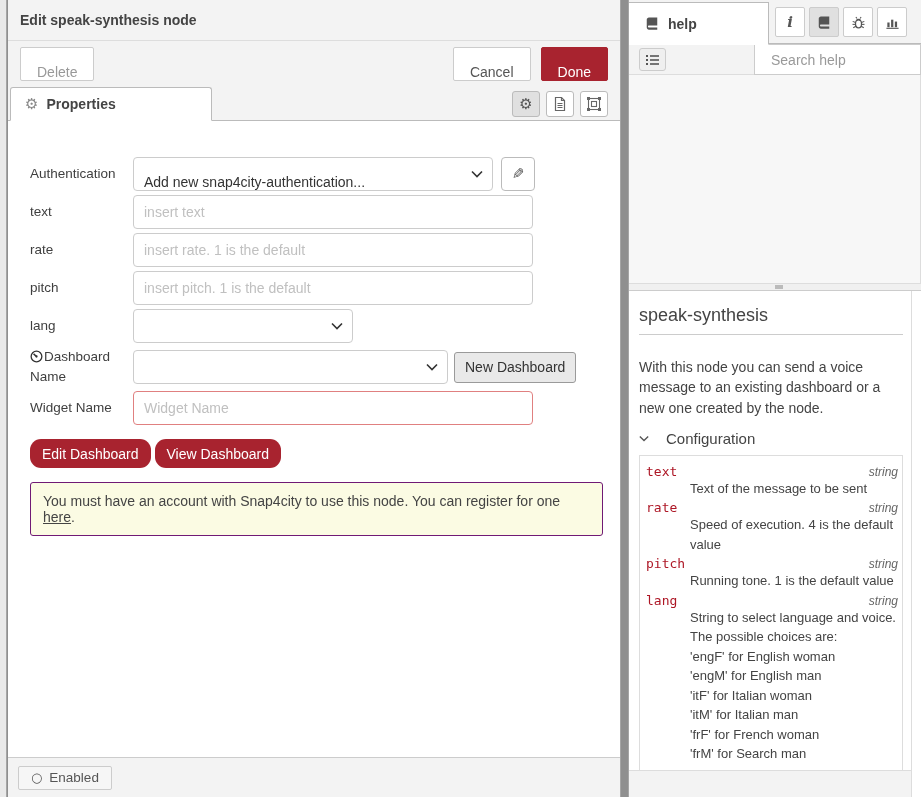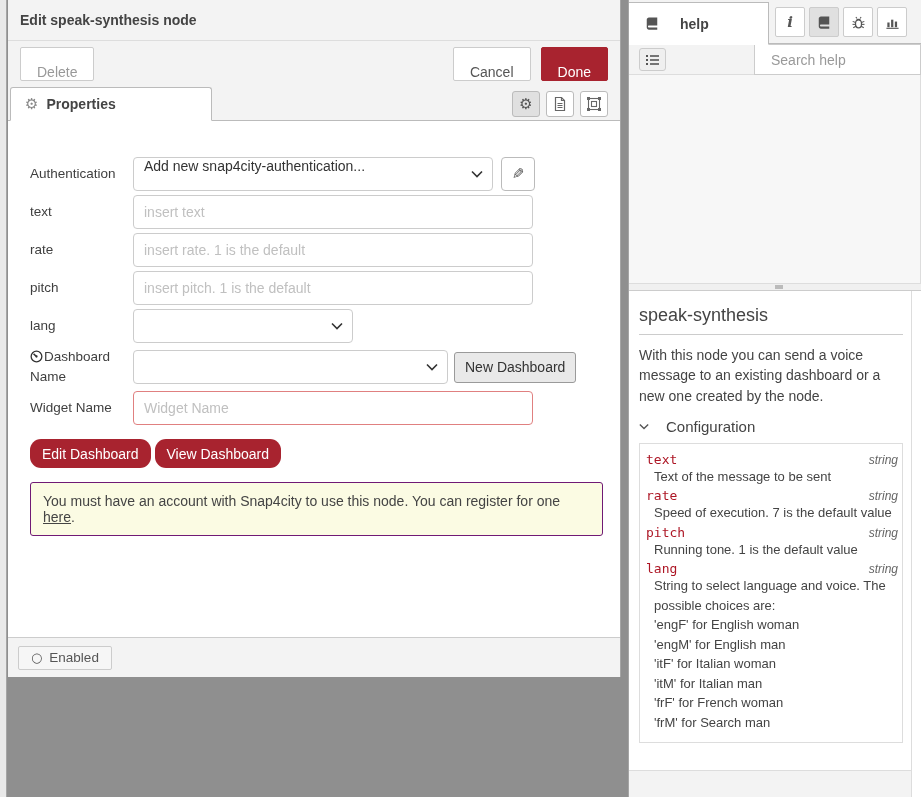--- a/index.html
+++ b/index.html
@@ -3,21 +3,21 @@
 <meta charset="utf-8">
 <style>
   * { margin:0; padding:0; box-sizing:border-box; }
   html,body { width:921px; height:797px; overflow:hidden; }
   body { background:#8f8f8f; font-family:"Liberation Sans", sans-serif; font-size:14px; color:#444; position:relative; }
 
   
   .left-strip { position:absolute; left:0; top:0; width:7px; height:797px; background:#e9e9e9; border-right:1px solid #a5a5a5; }
 
   
-  .edit-tray { position:absolute; left:8px; top:0; width:613px; height:677px; background:#fff; border-right:1px solid #a5a5a5; display:flex; flex-direction:column; }
+  .edit-tray { position:absolute; left:8px; top:0; width:613px; height:797px; background:#fff; border-right:1px solid #a5a5a5; display:flex; flex-direction:column; }
   .tray-header { height:41px; background:#f3f3f3; border-bottom:1px solid #ddd; display:flex; align-items:center; padding-left:12px; font-weight:bold; font-size:14px; color:#444; }
   .tray-toolbar { height:46px; background:#f3f3f3; display:flex; align-items:center; padding:0 12px; gap:10px; }
   .btn { font-family:"Liberation Sans",sans-serif; font-size:14px; height:32px; padding:16px 16px; background:#fff; border:1px solid #ccc; border-radius:2px; cursor:pointer; }
   .btn.delete { color:#999; }
   .btn.cancel { color:#555; }
   .btn.primary { background:#a8232f; border-color:#a8232f; color:#fff; }
   .toolbar-spacer { flex:1; }
 
   .tab-bar { height:34px; background:#f3f3f3; border-bottom:1px solid #bbb; position:relative; display:flex; align-items:flex-end; }
   .tab { position:relative; top:1px; margin-left:2px; width:202px; height:34px; background:#fff; border:1px solid #bbb; border-bottom:1px solid #fff; border-radius:3px 3px 0 0; display:flex; align-items:center; gap:8px; padding-left:14px; font-weight:bold; color:#444; cursor:pointer; }
@@ -27,65 +27,65 @@
   .mini-btn.active { background:#e0e0e0; }
   .mini-btn .gear-glyph { font-size:15px; font-family:"DejaVu Sans", sans-serif; color:#555; }
 
   .form-area { flex:1; background:#fff; padding:36px 20px 0 22px; overflow:hidden; }
   .form-row { display:flex; align-items:center; margin-bottom:4px; }
   .form-label { width:103px; flex:none; font-size:13.5px; color:#3f3f3f; line-height:20px; }
   .ctl-input { height:34px; border:1px solid #ccc; border-radius:4px; padding:0 10px; font-size:14px; color:#333; font-family:"Liberation Sans",sans-serif; outline:none; }
   .ctl-input::placeholder { color:#c0c0c0; opacity:1; }
   .ctl-input.invalid { border-color:#e08080; }
   .w400 { width:400px; }
-  .select-box { height:34px; border:1px solid #ccc; border-radius:4px; background:#fff; display:flex; align-items:flex-start; padding:0 28px 0 10px; position:relative; color:#333; cursor:pointer; }
+  .select-box { height:34px; border:1px solid #ccc; border-radius:4px; background:#fff; display:flex; align-items:flex-end; padding:0 28px 0 10px; position:relative; color:#333; cursor:pointer; }
   .select-box .chev { position:absolute; right:9px; top:50%; transform:translateY(-50%); }
   .icon-btn-sq { width:34px; height:34px; margin-left:8px; border:1px solid #bbb; border-radius:4px; background:#fff; display:flex; align-items:center; justify-content:center; cursor:pointer; }
   .pencil-glyph { font-family:"DejaVu Sans", sans-serif; font-size:15px; color:#555; transform:scaleX(-1); display:inline-block; }
   .gauge-icon { display:inline-block; vertical-align:-2px; margin-right:1px; }
   .plain-btn { height:31px; padding:0 10px; background:#e9e9e9; border:1px solid #9a9a9a; border-radius:3px; font-size:14px; color:#333; margin-left:6px; cursor:pointer; font-family:"Liberation Sans",sans-serif; }
   .red-btn { height:29px; padding:0 12px; background:#a8232f; color:#fff; border:none; border-radius:11px; font-size:14px; cursor:pointer; font-family:"Liberation Sans",sans-serif; }
   .red-btn-row { margin-top:14px; display:flex; gap:4px; }
   .notice { margin-top:14px; width:573px; background:#fbfbe3; border:1px solid #701a75; border-radius:3px; padding:10px 12px; font-size:14px; color:#444; }
   .notice a { color:#444; text-decoration:underline; cursor:pointer; }
 
   .tray-footer { height:40px; background:#f3f3f3; border-top:1px solid #ccc; display:flex; align-items:center; padding-left:10px; }
   .enabled-btn { height:24px; display:flex; align-items:center; gap:7px; padding:0 12px; background:#f6f6f6; border:1px solid #ccc; border-radius:2px; color:#555; font-size:13.5px; cursor:pointer; font-family:"Liberation Sans",sans-serif; }
   .enabled-btn .circle { font-size:13px; font-family:"DejaVu Sans",sans-serif; }
 
   
   .help-panel { position:absolute; left:628px; top:0; width:293px; height:797px; background:#f3f3f3; border-left:1px solid #a5a5a5; display:flex; flex-direction:column; }
   .sidebar-tabbar { height:44px; background:#f3f3f3; border-bottom:1px solid #bbb; position:relative; }
-  .sidebar-tab { position:absolute; left:0; top:2px; width:140px; height:43px; background:#fff; border:1px solid #bbb; border-left:none; border-bottom:1px solid #fff; display:flex; align-items:center; gap:21px; padding-left:16px; font-weight:bold; color:#444; cursor:pointer; z-index:2; }
+  .sidebar-tab { position:absolute; left:0; top:2px; width:140px; height:43px; background:#fff; border:1px solid #bbb; border-left:none; border-bottom:1px solid #fff; display:flex; align-items:center; gap:9px; padding-left:16px; font-weight:bold; color:#444; cursor:pointer; z-index:2; }
   .sidebar-tab-buttons { position:absolute; right:14px; top:7px; display:flex; gap:4px; }
   .sq-btn { width:30px; height:30px; background:#fff; border:1px solid #ccc; border-radius:2px; display:flex; align-items:center; justify-content:center; cursor:pointer; color:#555; }
   .sq-btn.active { background:#e0e0e0; }
   .info-glyph { font-family:"DejaVu Serif", serif; font-weight:bold; font-style:italic; font-size:15px; color:#555; }
 
   .help-toolbar { height:31px; background:#f3f3f3; border-bottom:1px solid #ddd; position:relative; }
   .toc-btn { position:absolute; left:10px; top:4px; width:27px; height:23px; background:#efefef; border:1px solid #ccc; border-radius:3px; display:flex; align-items:center; justify-content:center; cursor:pointer; }
   .search-box { position:absolute; left:125px; top:0; right:0; height:31px; background:#fff; border:1px solid #ccc; display:flex; align-items:center; padding-left:9px; gap:7px; }
   .search-box input { border:none; outline:none; flex:1; font-size:14px; font-family:"Liberation Sans",sans-serif; color:#333; background:transparent; }
   .search-box input::placeholder { color:#999; opacity:1; }
 
   .help-tree { height:208px; background:#f7f7f7; border-right:1px solid #ddd; }
   .splitter { height:8px; background:#f0f0f0; border-top:1px solid #ddd; border-bottom:1px solid #ccc; position:relative; cursor:row-resize; }
   .splitter .handle { position:absolute; left:50%; top:1px; width:8px; height:4px; background:#bbb; }
 
   .help-doc { flex:1; background:#fff; position:relative; }
   .scroll-gutter { position:absolute; right:0; top:0; bottom:0; width:10px; background:#fff; border-left:1px solid #ddd; }
   .doc-inner { position:absolute; left:0; right:10px; top:0; bottom:0; padding:14px 8px 0 10px; overflow:hidden; }
-  .doc-title { font-size:18px; font-weight:normal; color:#444; padding-bottom:8px; border-bottom:1px solid #ccc; margin-bottom:10px; }
+  .doc-title { font-size:18px; font-weight:normal; color:#444; padding-bottom:8px; border-bottom:1px solid #ccc; margin-bottom:22px; }
   .doc-desc { font-size:14px; color:#444; line-height:1.45; margin-bottom:12px; }
   .section-header { display:flex; align-items:center; gap:17px; font-size:15px; color:#444; margin-bottom:8px; cursor:pointer; }
   .config-box { border:1px solid #ddd; padding:6px 4px 8px 6px; }
   .prop-head { display:flex; align-items:baseline; justify-content:space-between; margin-top:2px; }
   .prop-name { font-family:"DejaVu Sans Mono", monospace; font-size:13px; color:#ad1625; }
   .prop-type { font-style:italic; font-size:12px; color:#666; }
-  .prop-desc { font-size:13px; color:#444; line-height:1.5; padding-left:8px; margin-bottom:2px; }
+  .prop-desc { font-size:13px; color:#444; line-height:1.5; padding-left:8px; margin-bottom:2px;margin-left:36px; }
   .help-bottom-strip { height:27px; background:#f3f3f3; border-top:1px solid #ddd; position:absolute; left:0; right:10px; bottom:0; }
 </style>
 </head>
 <body>
 
 <div class="left-strip"></div>
 
 <div class="edit-tray">
 
   <div class="tray-header">
@@ -297,21 +297,21 @@
             <span class="prop-type">string</span>
           </div>
           <div class="prop-desc">Text of the message to be sent</div>
         </div>
 
         <div>
           <div class="prop-head">
             <span class="prop-name">rate</span>
             <span class="prop-type">string</span>
           </div>
-          <div class="prop-desc">Speed of execution. 7 is the default value</div>
+          <div class="prop-desc">Speed of execution. 4 is the default value</div>
         </div>
 
         <div>
           <div class="prop-head">
             <span class="prop-name">pitch</span>
             <span class="prop-type">string</span>
           </div>
           <div class="prop-desc">Running tone. 1 is the default value</div>
         </div>
 

